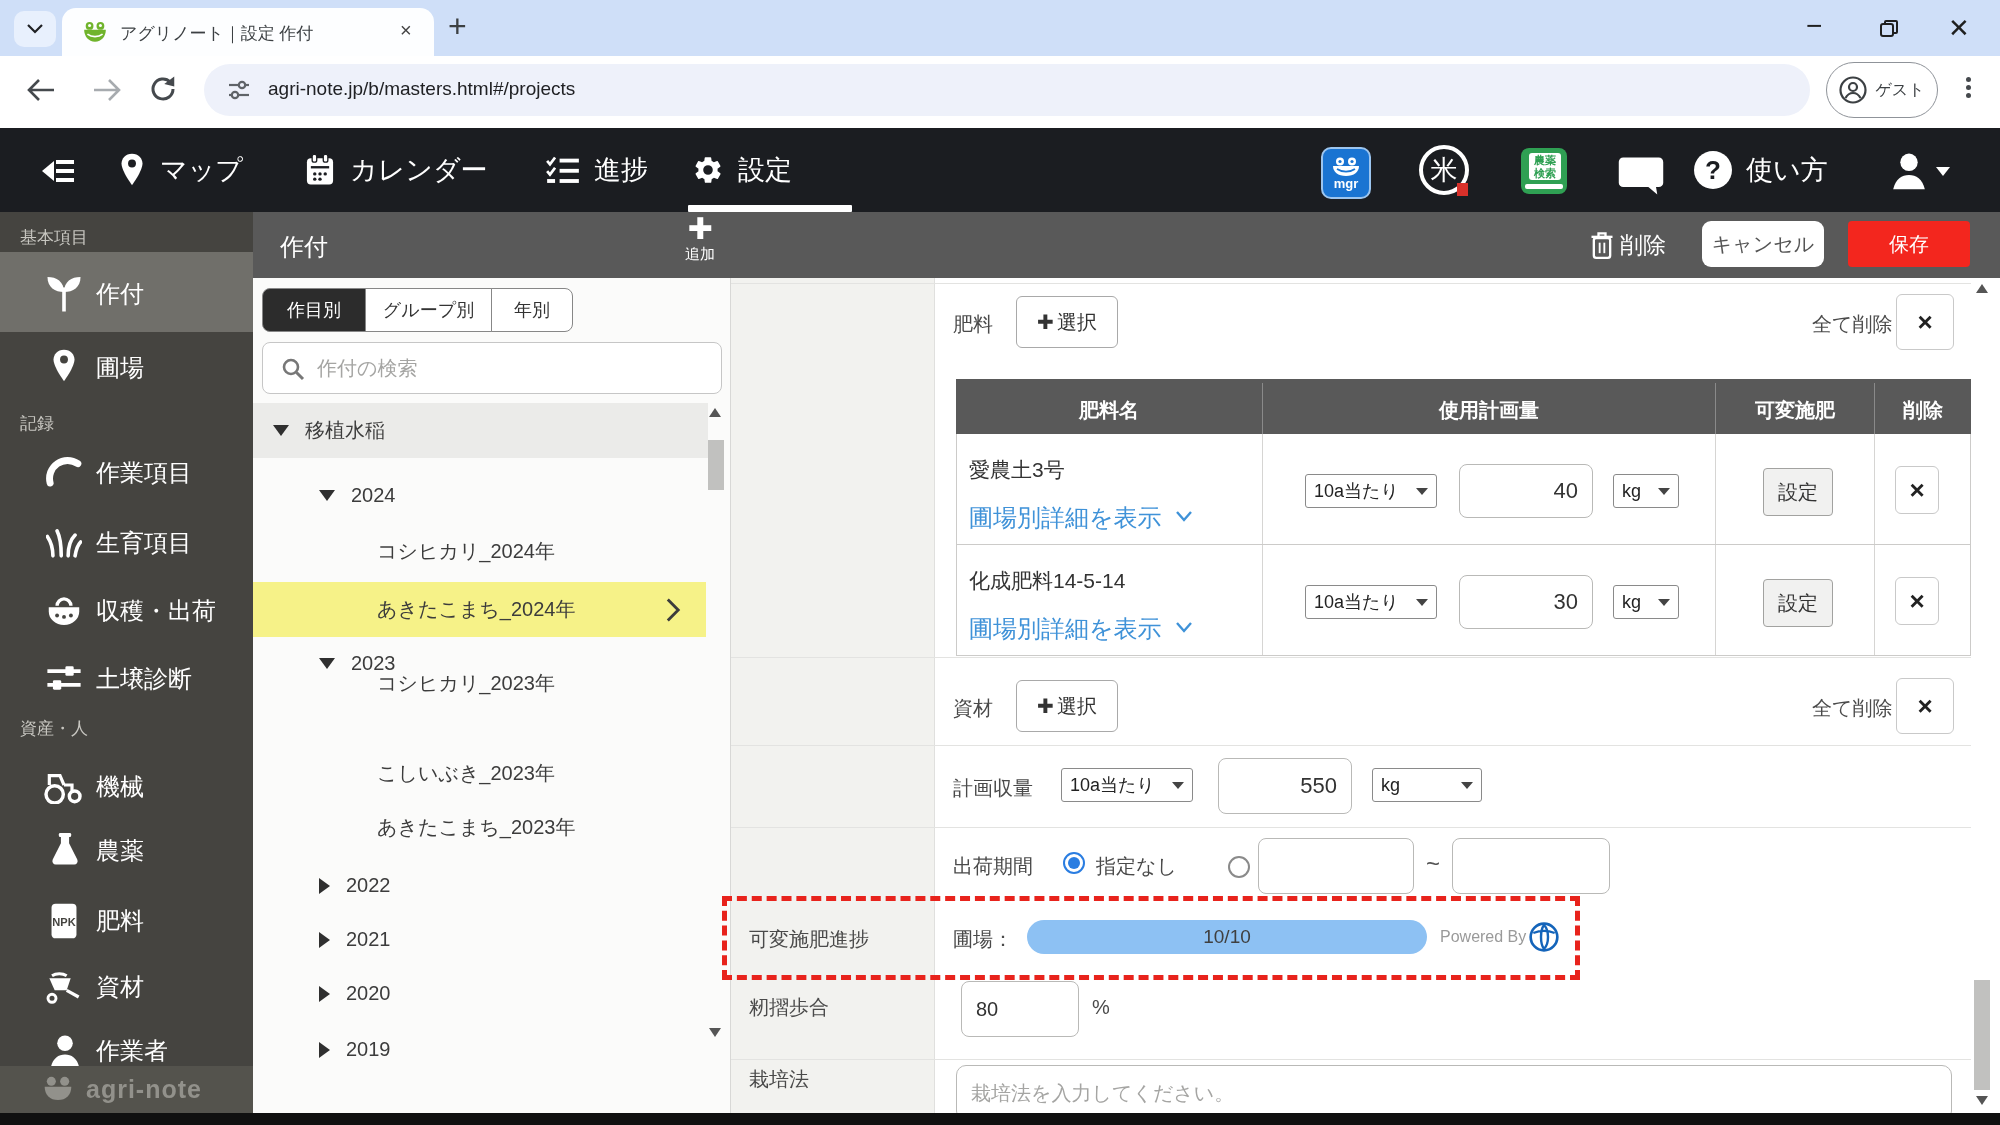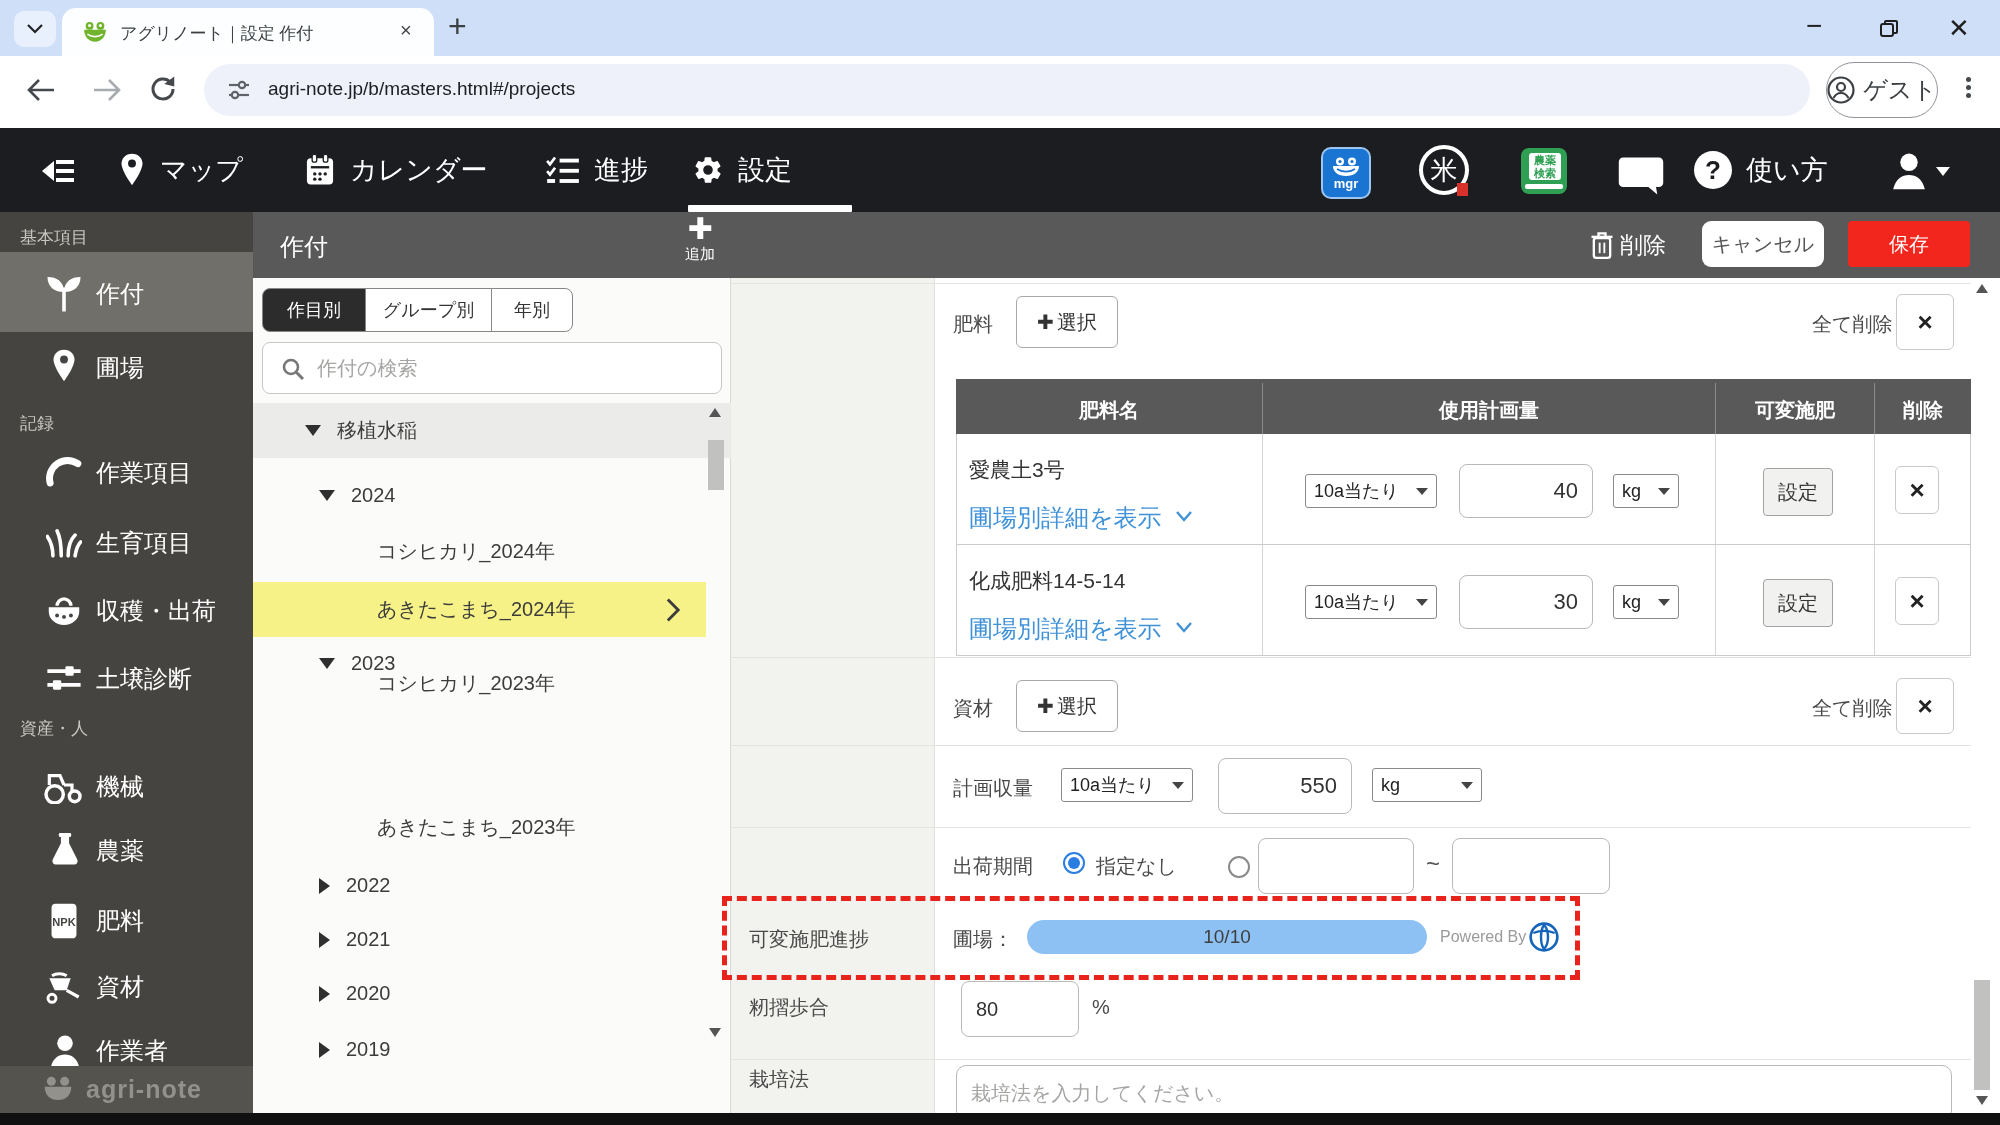--- a/index.html
+++ b/index.html
@@ -113,21 +113,21 @@
       <circle cx="7" cy="15" r="3.2" fill="#eef1fa" stroke="#5f6368" stroke-width="2.2"></circle>
     </svg>
     <span class="abs url-text" style="left:64px;top:14px;">agri-note.jp/b/masters.html#/projects</span>
   </div>
   <div class="abs guest ctr">
     <svg width="28" height="28" viewBox="0 0 28 28">
       <circle cx="14" cy="14" r="12.5" fill="none" stroke="#3c4043" stroke-width="2.2"></circle>
       <circle cx="14" cy="11" r="4" fill="none" stroke="#3c4043" stroke-width="2.2"></circle>
       <path d="M6.5 22c1.8-3.4 4.5-5 7.5-5s5.7 1.6 7.5 5" fill="none" stroke="#3c4043" stroke-width="2.2"></path>
     </svg>
-    <span style="font-size:24px;color:#3c4043;margin-left:8px;">ゲスト</span>
+    <span style="font-size:16px;color:#3c4043;margin-left:8px;">ゲスト</span>
   </div>
   <div class="abs" style="left:1966px;top:74px;">
     <div style="width:5px;height:5px;border-radius:50%;background:#45494d;margin:3px 0;"></div>
     <div style="width:5px;height:5px;border-radius:50%;background:#45494d;margin:3px 0;"></div>
     <div style="width:5px;height:5px;border-radius:50%;background:#45494d;margin:3px 0;"></div>
   </div>
 
   <div class="abs navbar"></div>
   <svg class="abs" style="left:30px;top:156px;" width="48" height="30" viewBox="0 0 48 30">
     <polygon points="12,15 24,5 24,25" fill="#fff"></polygon>
@@ -338,21 +338,21 @@
   <div class="abs seg ctr" style="left:365px;top:288px;width:127px;height:44px;background:#fff;color:#333;">グループ別</div>
   <div class="abs seg ctr" style="left:491px;top:288px;width:82px;height:44px;background:#fff;color:#333;border-radius:0 8px 8px 0;">年別</div>
   <div class="abs" style="left:262px;top:342px;width:460px;height:52px;background:#fff;border:1px solid #c6c6c6;border-radius:8px;box-sizing:border-box;">
     <svg class="abs" style="left:18px;top:14px;" width="24" height="24" viewBox="0 0 24 24">
       <circle cx="10" cy="10" r="7" fill="none" stroke="#777" stroke-width="2.6"></circle>
       <line x1="15.5" y1="15.5" x2="22" y2="22" stroke="#777" stroke-width="3"></line>
     </svg>
     <input class="abs" style="left: 52px; top: 4px; width: 390px; height: 40px; border: none; outline: none; font-size: 20px; font-family: &quot;Liberation Sans&quot;, sans-serif; background: transparent;" placeholder="作付の検索">
   </div>
 
-  <div class="abs flex" style="left:253px;top:403px;width:455px;height:55px;background:#ebebe9;padding-left:32px;">
+  <div class="abs flex" style="left:253px;top:403px;width:455px;height:55px;background:#ebebe9;">
     <div class="tri-down" style="margin-left:20px;"></div>
     <span class="tree-label" style="margin-left:16px;">移植水稲</span>
   </div>
   <div class="abs flex" style="left:253px;top:468px;width:455px;height:55px;">
     <div class="tri-down" style="margin-left:66px;"></div>
     <span class="tree-label" style="margin-left:16px;">2024</span>
   </div>
   <div class="abs flex" style="left:253px;top:524px;width:455px;height:55px;">
     <span class="tree-label" style="margin-left:124px;">コシヒカリ_2024年</span>
   </div>
@@ -361,20 +361,23 @@
     <svg class="abs" style="left:412px;top:15px;" width="16" height="26" viewBox="0 0 12 20">
       <polyline points="2,2 10,10 2,18" fill="none" stroke="#3c3c3c" stroke-width="2.2"></polyline>
     </svg>
   </div>
   <div class="abs flex" style="left:253px;top:636px;width:455px;height:55px;">
     <div class="tri-down" style="margin-left:66px;"></div>
     <span class="tree-label" style="margin-left:16px;">2023</span>
   </div>
   <div class="abs flex" style="left:253px;top:656px;width:455px;height:55px;">
     <span class="tree-label" style="margin-left:124px;">コシヒカリ_2023年</span>
+  </div>
+  <div class="abs flex" style="left:253px;top:746px;width:455px;height:55px;">
+    <span class="tree-label" style="margin-left:124px;">こしいぶき_2023年</span>
   </div>
   <div class="abs flex" style="left:253px;top:800px;width:455px;height:55px;">
     <span class="tree-label" style="margin-left:124px;">あきたこまち_2023年</span>
   </div>
   <div class="abs flex" style="left:253px;top:858px;width:455px;height:55px;">
     <div class="tri-right" style="margin-left:66px;"></div>
     <span class="tree-label" style="margin-left:16px;">2022</span>
   </div>
   <div class="abs flex" style="left:253px;top:912px;width:455px;height:55px;">
     <div class="tri-right" style="margin-left:66px;"></div>

